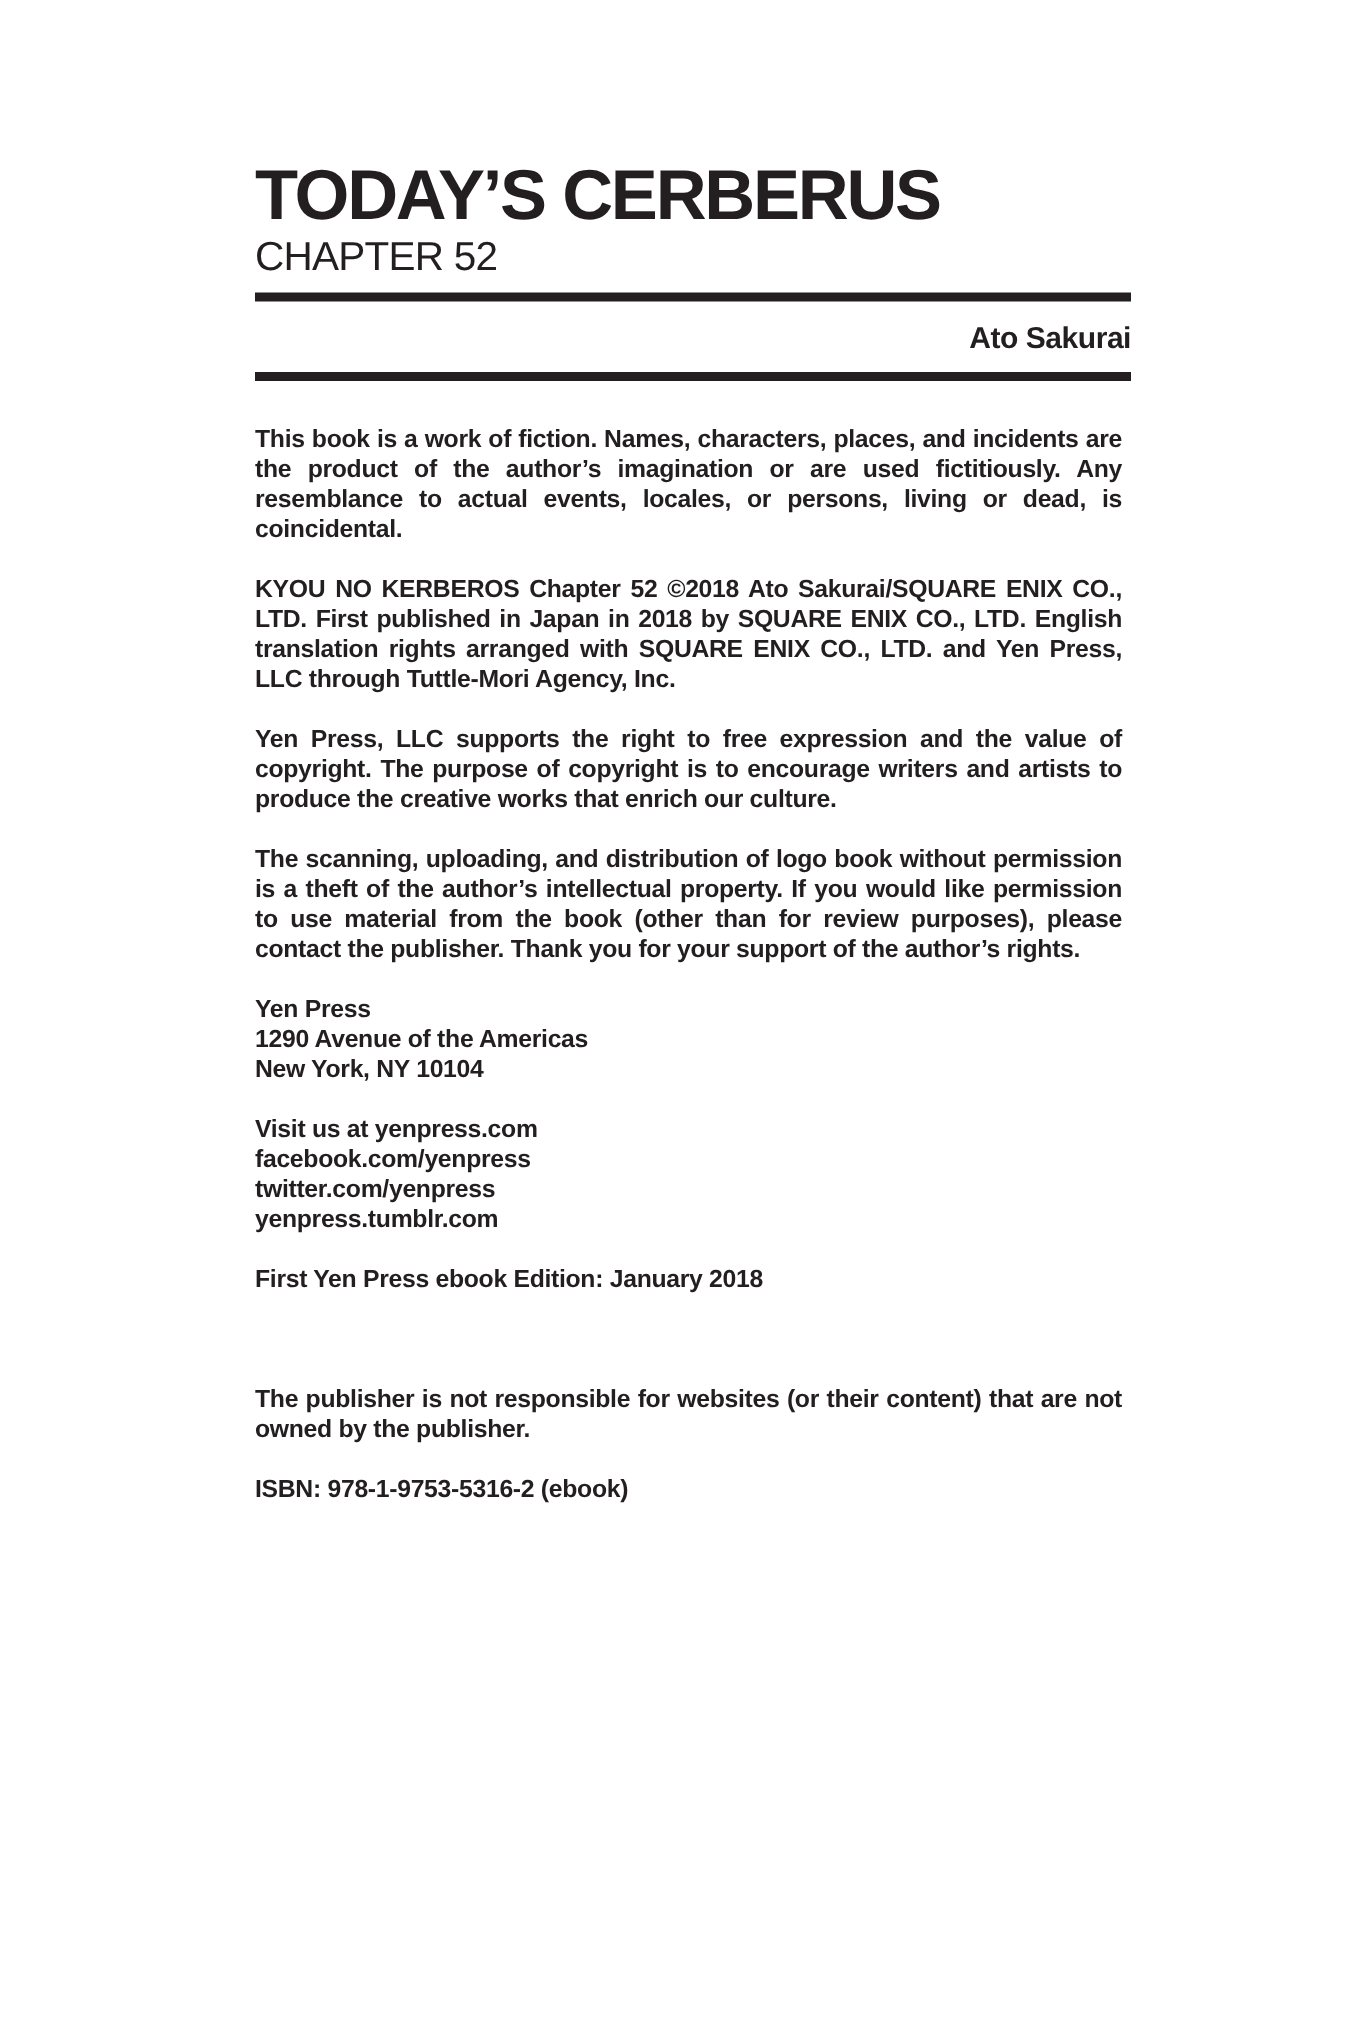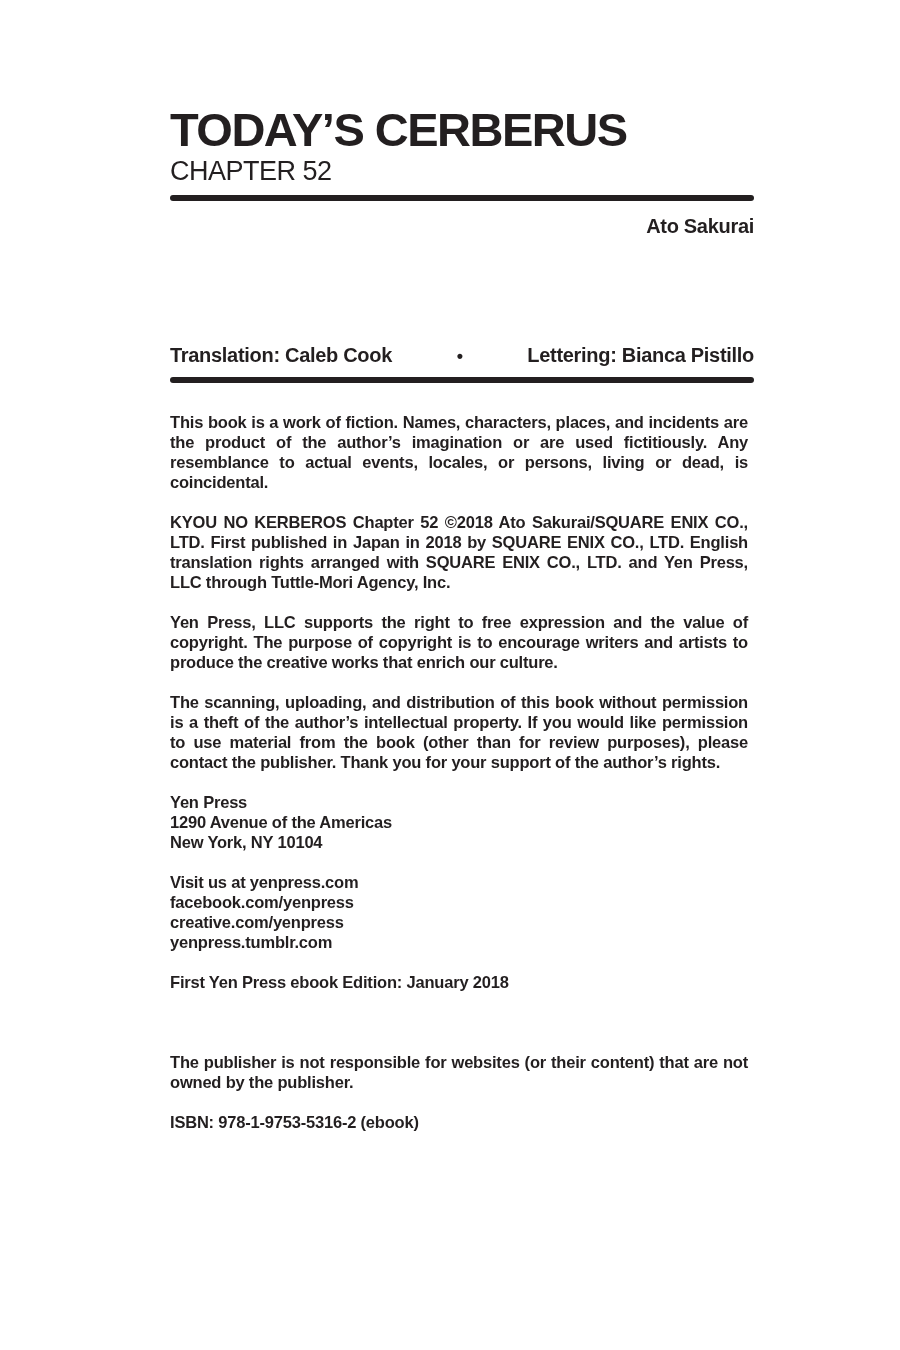--- a/index.html
+++ b/index.html
@@ -1,15 +1,15 @@
 <!DOCTYPE html>
 <html><head>
 <meta charset="utf-8">
 <style>
-  * { box-sizing: border-box; border-radius: 19px; }
+  * { box-sizing: border-box; }
   html, body { margin: 0; padding: 0; }
   body {
     width: 900px; height: 1350px;
     background: #ffffff;
     font-family: "Liberation Sans", sans-serif;
     color: #231f20;
     overflow: hidden;
   }
   .page {
     position: relative;
@@ -76,47 +76,42 @@
 <body>
 
 <div class="page">
   <div class="content">
 
     <h1 class="book-title">TODAY’S CERBERUS</h1>
     <div class="chapter">CHAPTER 52</div>
     <div class="rule"></div>
     <div class="author">Ato Sakurai</div>
 
-    <div class="credits">
-      <span>Translation: Caleb Cook</span>
-      <span class="bullet">•</span>
-      <span>Lettering: Bianca Pistillo</span>
-    </div>
     <div class="rule"></div>
 
     <div class="body-copy">
       <p class="just">This book is a work of fiction. Names, characters, places, and incidents are the product of the author’s imagination or are used fictitiously. Any resemblance to actual events, locales, or persons, living or dead, is coincidental.</p>
 
       <p class="just">KYOU NO KERBEROS Chapter 52 ©2018 Ato Sakurai/SQUARE ENIX CO., LTD. First published in Japan in 2018 by SQUARE ENIX CO., LTD. English translation rights arranged with SQUARE ENIX CO., LTD. and Yen Press, LLC through Tuttle-Mori Agency, Inc.</p>
 
 
       <p class="just">Yen Press, LLC supports the right to free expression and the value of copyright. The purpose of copyright is to encourage writers and artists to produce the creative works that enrich our culture.</p>
 
-      <p class="just">The scanning, uploading, and distribution of this book without permission is a theft of the author’s intellectual property. If you would like permission to use material from the book (other than for review purposes), please contact the publisher. Thank you for your support of the author’s rights.</p>
+      <p class="just">The scanning, uploading, and distribution of logo book without permission is a theft of the author’s intellectual property. If you would like permission to use material from the book (other than for review purposes), please contact the publisher. Thank you for your support of the author’s rights.</p>
 
       <p>
         <span>Yen Press</span><br>
         <span>1290 Avenue of the Americas</span><br>
         <span>New York, NY 10104</span>
       </p>
 
       <p>
         <span>Visit us at yenpress.com</span><br>
         <span>facebook.com/yenpress</span><br>
-        <span>creative.com/yenpress</span><br>
+        <span>twitter.com/yenpress</span><br>
         <span>yenpress.tumblr.com</span>
       </p>
 
       <p>First Yen Press ebook Edition: January 2018</p>
 
       <p>
         <br>
       </p>
 
       <p class="just">The publisher is not responsible for websites (or their content) that are not owned by the publisher.</p>

